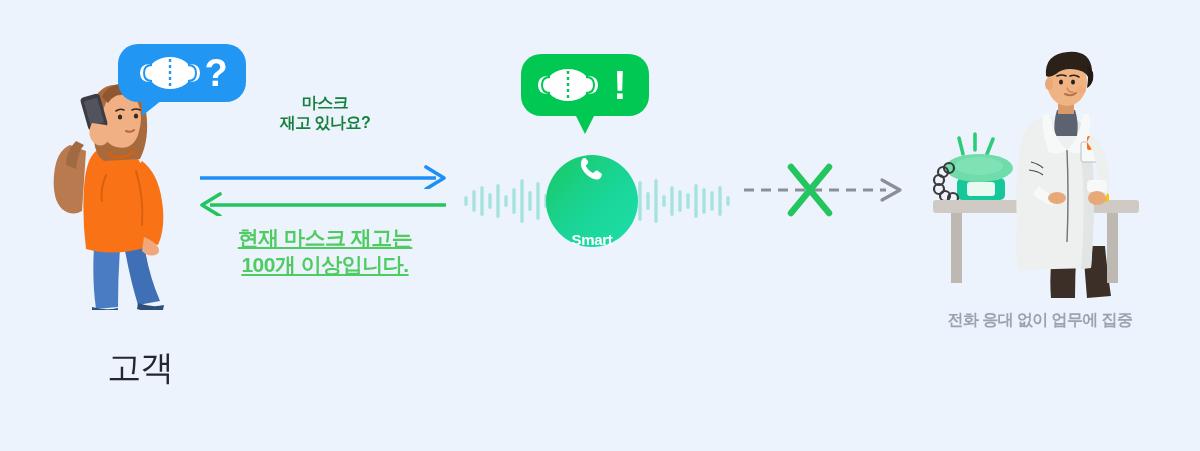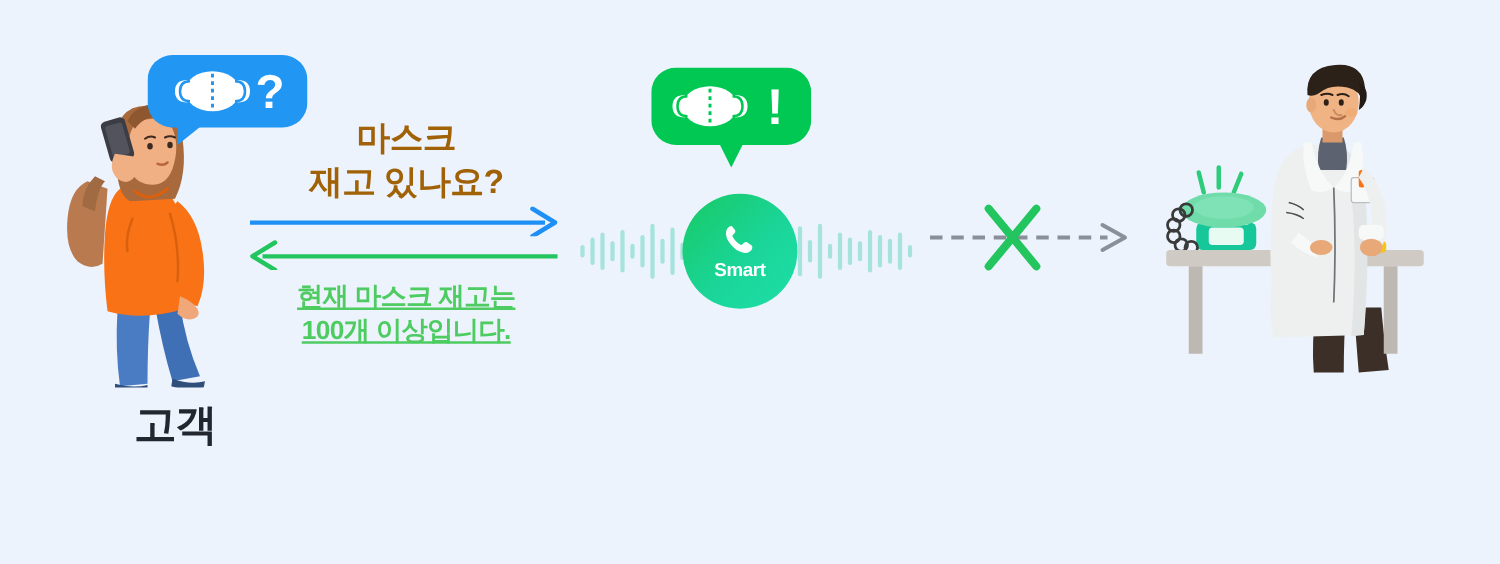--- a/index.html
+++ b/index.html
@@ -34,22 +34,22 @@
   
   .dialogue-text {
     text-align: center;
     font-weight: bold;
     line-height: 1.28;
     white-space: pre-line;
     letter-spacing: -0.5px;
   }
   #question-text {
     left: 196px; top: 93px; width: 258px;
-    font-size: 27px;
-    color: #a16207;
+    font-size: 16px;
+    color: #15803d;
   }
   #answer-text {
     left: 190px; top: 225px; width: 270px;
     font-size: 21px;
     color: #4ecc62;
     text-decoration: underline;
   }
 
   
   #arrow-request { left: 198px; top: 165px; width: 250px; height: 24px; }
@@ -59,21 +59,21 @@
   #smartcall-bubble { left: 521px; top: 54px; width: 128px; height: 90px; }
   #soundwave-left  { left: 462px; top: 170px; width: 96px; height: 62px; }
   #soundwave-right { left: 636px; top: 170px; width: 96px; height: 62px; }
   #smartcall-circle {
     left: 546px; top: 155px; width: 92px; height: 92px;
     border-radius: 50%;
     background: linear-gradient(135deg, #18c964 0%, #1ad598 55%, #1ddfa8 100%);
     display: flex;
     flex-direction: column;
     align-items: center;
-    justify-content: center;
+    justify-content: space-between;
   }
   #smartcall-phone-icon { width: 30px; height: 30px; margin-bottom: -1px; }
   #smartcall-brand {
     color: #ffffff;
     font-size: 15px;
     font-weight: bold;
     letter-spacing: -0.3px;
     line-height: 1;
     margin-top: 2px;
   }
@@ -89,23 +89,24 @@
   .caption-sub {
     color: #9aa3b0;
     font-size: 16px;
     font-weight: bold;
     letter-spacing: -0.6px;
     line-height: 1.2;
     margin-bottom: 7px;
   }
   .caption-main {
     color: #22262e;
-    font-weight: bold;
+    font-weight: normal;
     letter-spacing: -1.2px;
     line-height: 1.1;
+    margin-top: 27px;
   }
   #caption-customer { left: 20px; top: 322px; width: 240px; }
   #caption-customer .caption-main { font-size: 34px; }
   #caption-smartcall { left: 432px; top: 310px; width: 336px; }
   #caption-smartcall .caption-main { font-size: 34px; }
   #caption-pharmacy { left: 890px; top: 310px; width: 300px; }
   #caption-pharmacy .caption-main { font-size: 34px; }
 </style>
 </head>
 <body>
@@ -330,15 +331,16 @@
   </svg>
 
   <div class="abs caption-group" id="caption-customer">
     <div class="caption-main">고객</div>
   </div>
 
   <div class="abs caption-group" id="caption-smartcall">
   </div>
 
   <div class="abs caption-group" id="caption-pharmacy">
+    <div class="caption-sub">전화 응대 없이 업무에 집중</div>
   </div>
 
 </div>
 
 </body></html>

